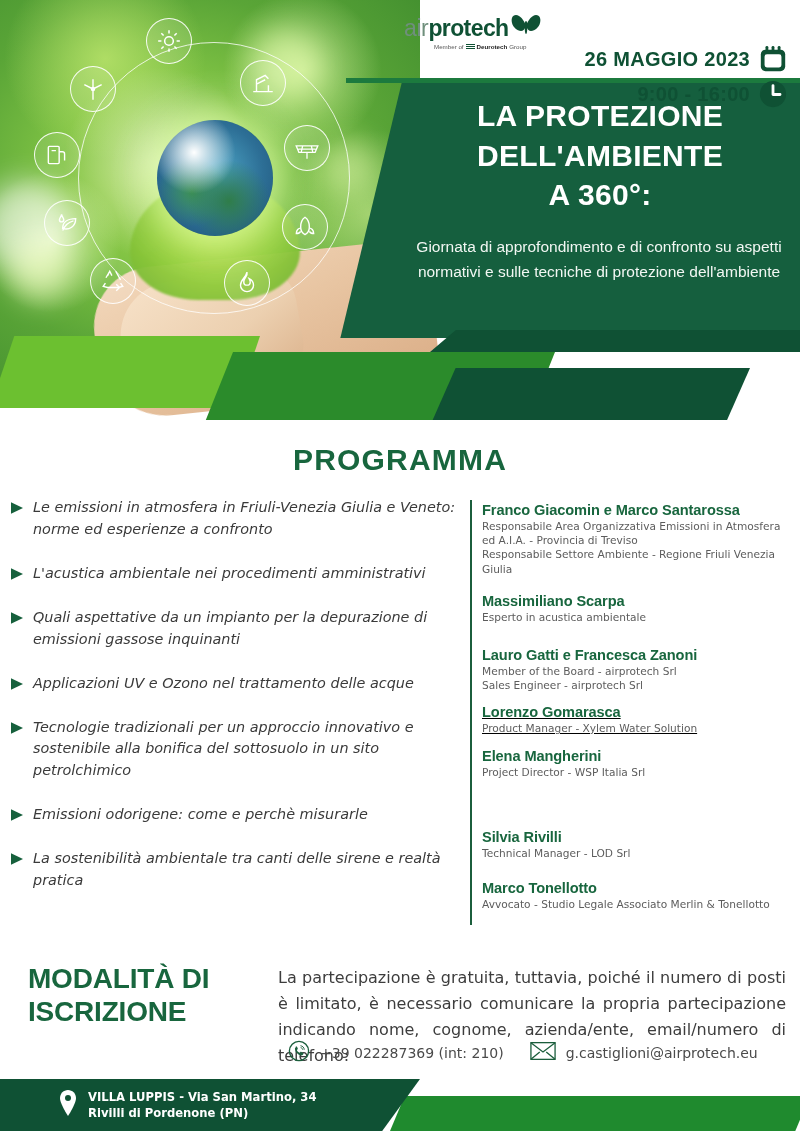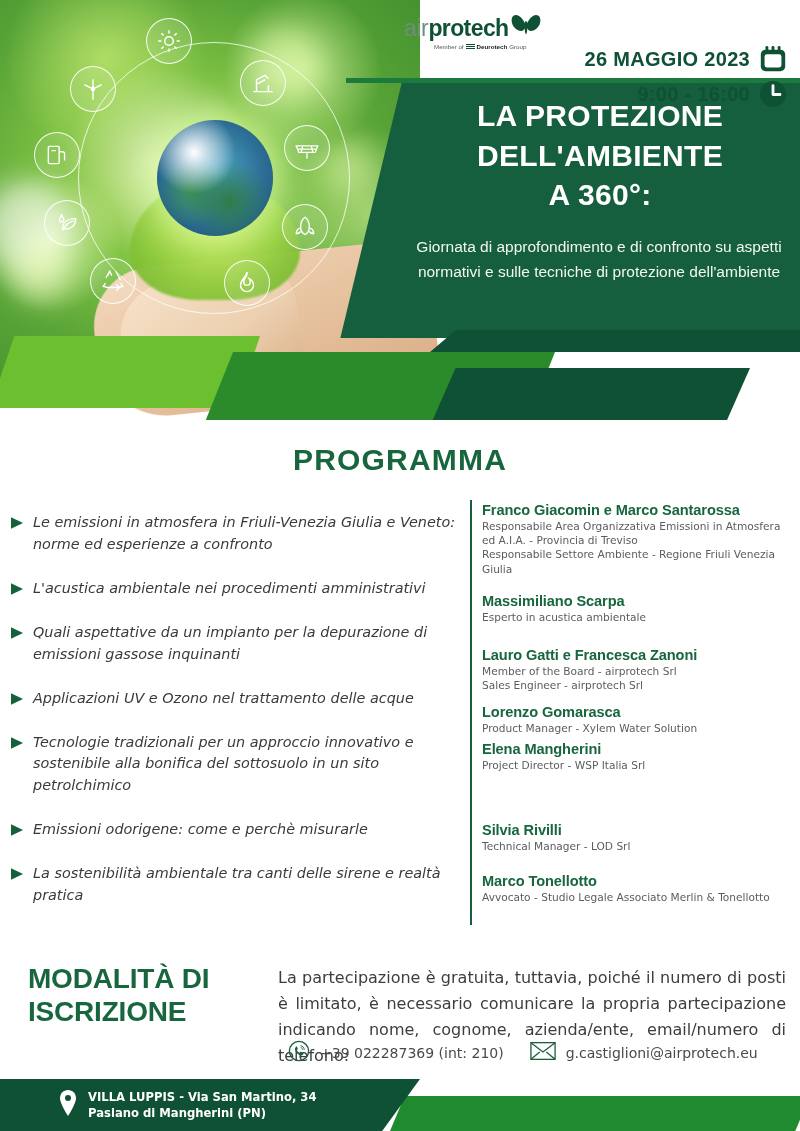--- a/index.html
+++ b/index.html
@@ -189,21 +189,21 @@
     width: 800px;
     text-align: center;
     color: #18663e;
     font-size: 30px;
     font-weight: bold;
     letter-spacing: 1.2px;
   }
 
   .topics {
     position: absolute;
-    left: 10px; top: 512px;
+    left: 10px; top: 497px;
     width: 450px;
   }
   .topic {
     display: flex;
     align-items: flex-start;
     margin-bottom: 22px;
   }
   .topic-arrow {
     flex: 0 0 auto;
     margin-top: 4px;
@@ -512,21 +512,21 @@
     </div>
     <div class="speaker" style="margin-bottom:23px;">
       <div class="sp-name">Massimiliano Scarpa</div>
       <div class="sp-role" style="white-space:pre-line;">Esperto in acustica ambientale</div>
     </div>
     <div class="speaker" style="margin-bottom:12px;">
       <div class="sp-name">Lauro Gatti e Francesca Zanoni</div>
       <div class="sp-role" style="white-space:pre-line;">Member of the Board - airprotech Srl
 Sales Engineer - airprotech Srl</div>
     </div>
-    <div class="speaker" style="margin-bottom:5px;">
+    <div class="speaker" style="margin-bottom:12px;text-decoration:underline;">
       <div class="sp-name">Lorenzo Gomarasca</div>
       <div class="sp-role" style="white-space:pre-line;">Product Manager - Xylem Water Solution</div>
     </div>
     <div class="speaker" style="margin-bottom:50px;">
       <div class="sp-name">Elena Mangherini</div>
       <div class="sp-role" style="white-space:pre-line;">Project Director - WSP Italia Srl</div>
     </div>
     <div class="speaker" style="margin-bottom:20px;">
       <div class="sp-name">Silvia Rivilli</div>
       <div class="sp-role" style="white-space:pre-line;">Technical Manager - LOD Srl</div>
@@ -570,18 +570,18 @@
     <div class="footer-dark"></div>
     <div class="footer-inner">
       <span>
         <svg width="20" height="28" viewBox="0 0 20 28">
           <path d="M10 1C5.6 1 2 4.6 2 9c0 6 8 18 8 18s8-12 8-18c0-4.4-3.6-8-8-8z" fill="#ffffff"></path>
           <circle cx="10" cy="9" r="3" fill="#0f5134"></circle>
         </svg>
       </span>
       <span class="venue">
         <span style="display:block;">VILLA LUPPIS - Via San Martino, 34</span>
-        <span style="display:block;">Pasiano di Mangherini (PN)</span>
+        <span style="display:block;">Rivilli di Pordenone (PN)</span>
       </span>
     </div>
   </div>
 
 </div>
 
 </body></html>

